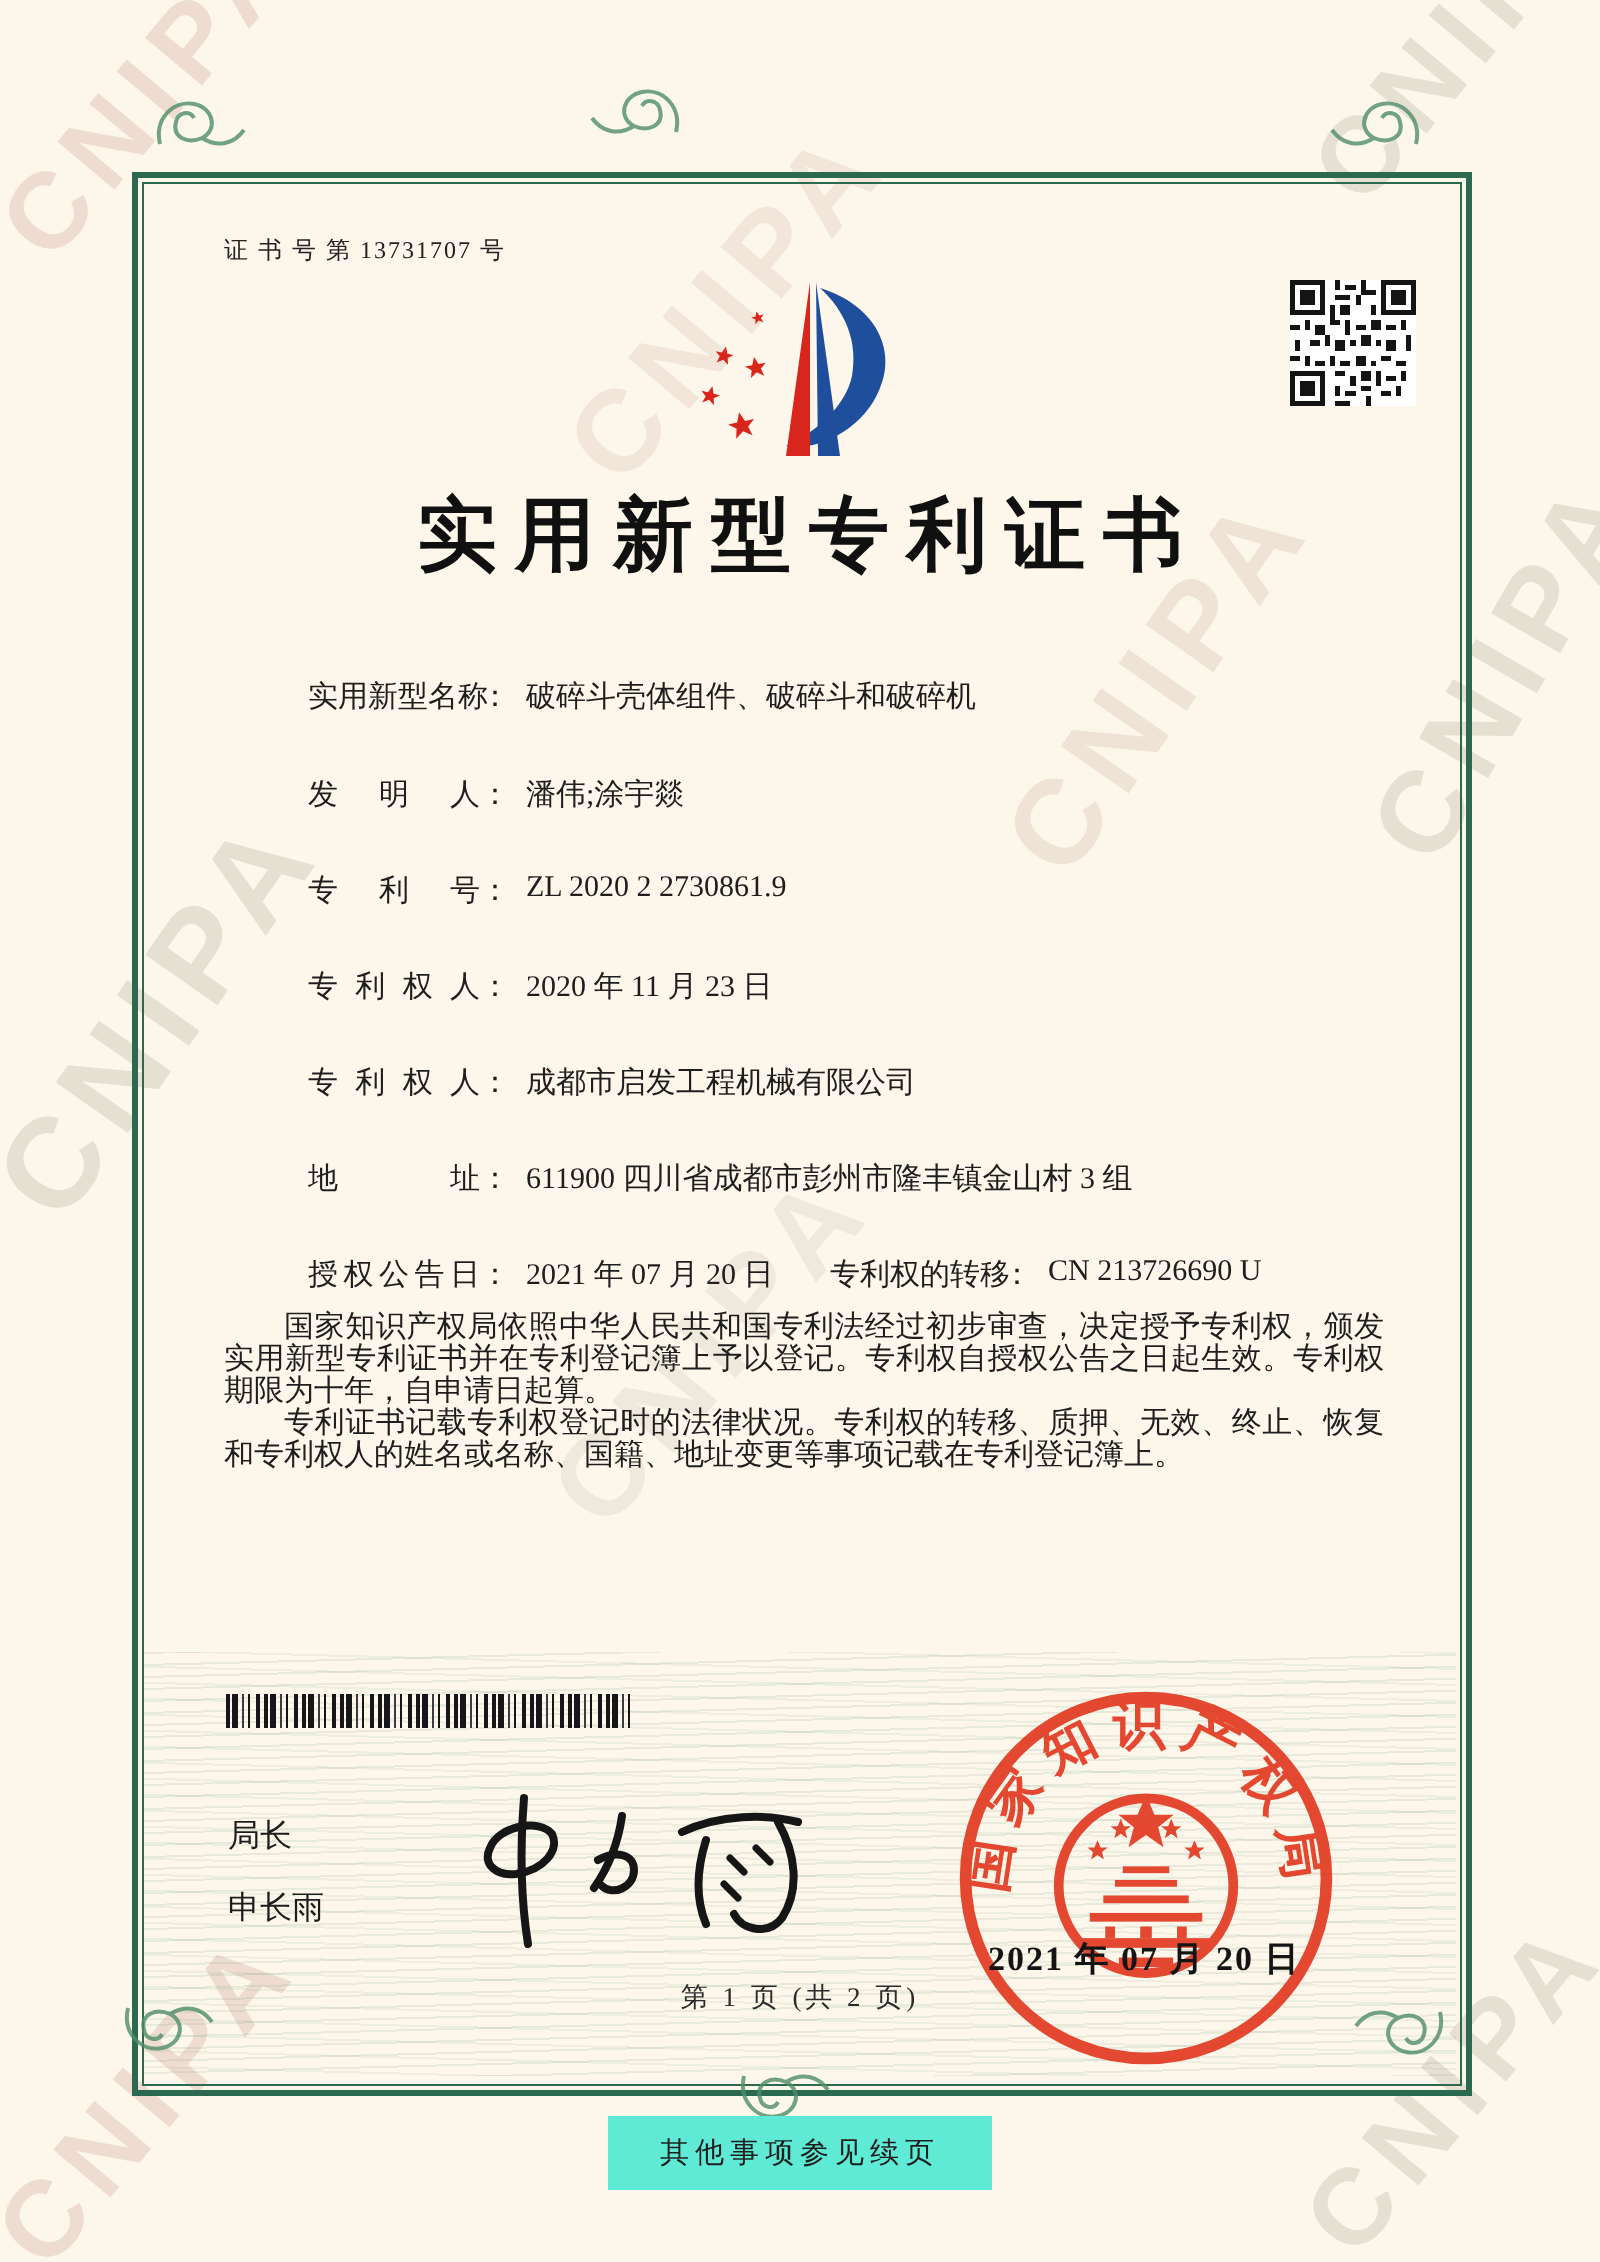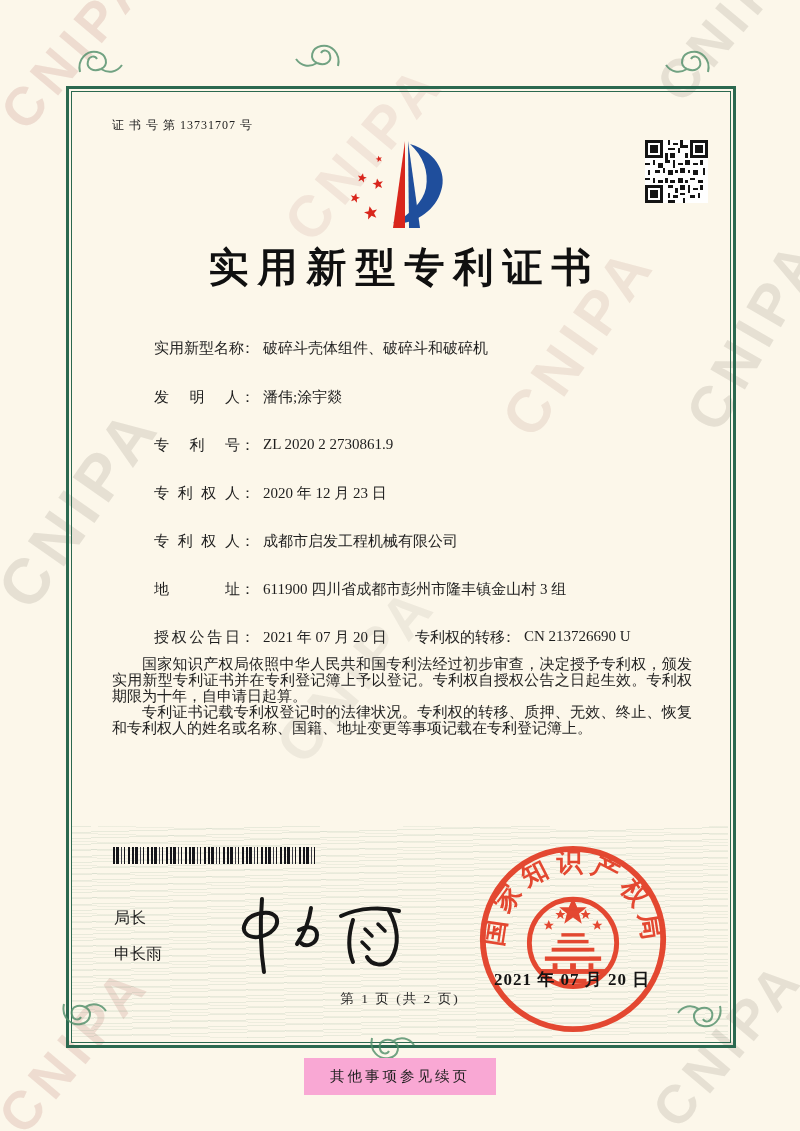--- a/index.html
+++ b/index.html
@@ -54,21 +54,21 @@
   .signer-title{position:absolute;left:114px;top:908px;font-family:"Liberation Sans","DejaVu Sans",sans-serif;
                 font-size:16px;color:#1c1c1c;z-index:3;}
   .signer-name{position:absolute;left:114px;top:944px;font-family:"Liberation Sans","DejaVu Sans",sans-serif;
                font-size:16px;color:#1c1c1c;z-index:3;}
   .sig{position:absolute;left:225px;top:884px;width:205px;height:98px;z-index:3;}
   .seal{position:absolute;left:476px;top:842px;width:194px;height:194px;z-index:3;opacity:.92;}
   .seal-date{position:absolute;left:494px;top:968px;font-size:17px;font-weight:bold;letter-spacing:1px;
              color:#141414;z-index:4;}
   .page-ind{position:absolute;left:0;top:990px;width:100%;text-align:center;font-size:13.5px;
             letter-spacing:2px;z-index:3;color:#2a2a2a;}
-  .note{position:absolute;left:50%;transform:translateX(-50%);top:1058px;background:#f9a8d4;
+  .note{position:absolute;left:50%;transform:translateX(-50%);top:1058px;background:#5eead4;
         padding:9px 26px;font-size:14.5px;letter-spacing:3px;color:#1e1e1e;z-index:3;white-space:nowrap;}
 </style>
 </head>
 <body>
 
 <div class="page">
 
   <div class="wm wm-pink wm1">CNIPA</div>
   <div class="wm wm2">CNIPA</div>
   <div class="wm wm-gray wm3">CNIPA</div>
@@ -153,21 +153,21 @@
     <span class="fvalue">潘伟;涂宇燚</span>
   </div>
   <div class="field" style="top:436px">
     <span class="flabel">专利号</span>
       <span class="colon">：</span>
     <span class="fvalue">ZL 2020 2 2730861.9</span>
   </div>
   <div class="field" style="top:484px">
     <span class="flabel">专利权人</span>
       <span class="colon">：</span>
-    <span class="fvalue">2020 年 12 月 23 日</span>
+    <span class="fvalue">2020 年 11 月 23 日</span>
   </div>
   <div class="field" style="top:532px">
     <span class="flabel">专利权人</span>
       <span class="colon">：</span>
     <span class="fvalue">成都市启发工程机械有限公司</span>
   </div>
   <div class="field" style="top:580px">
     <span class="flabel">地址</span>
       <span class="colon">：</span>
     <span class="fvalue">611900 四川省成都市彭州市隆丰镇金山村 3 组</span>

